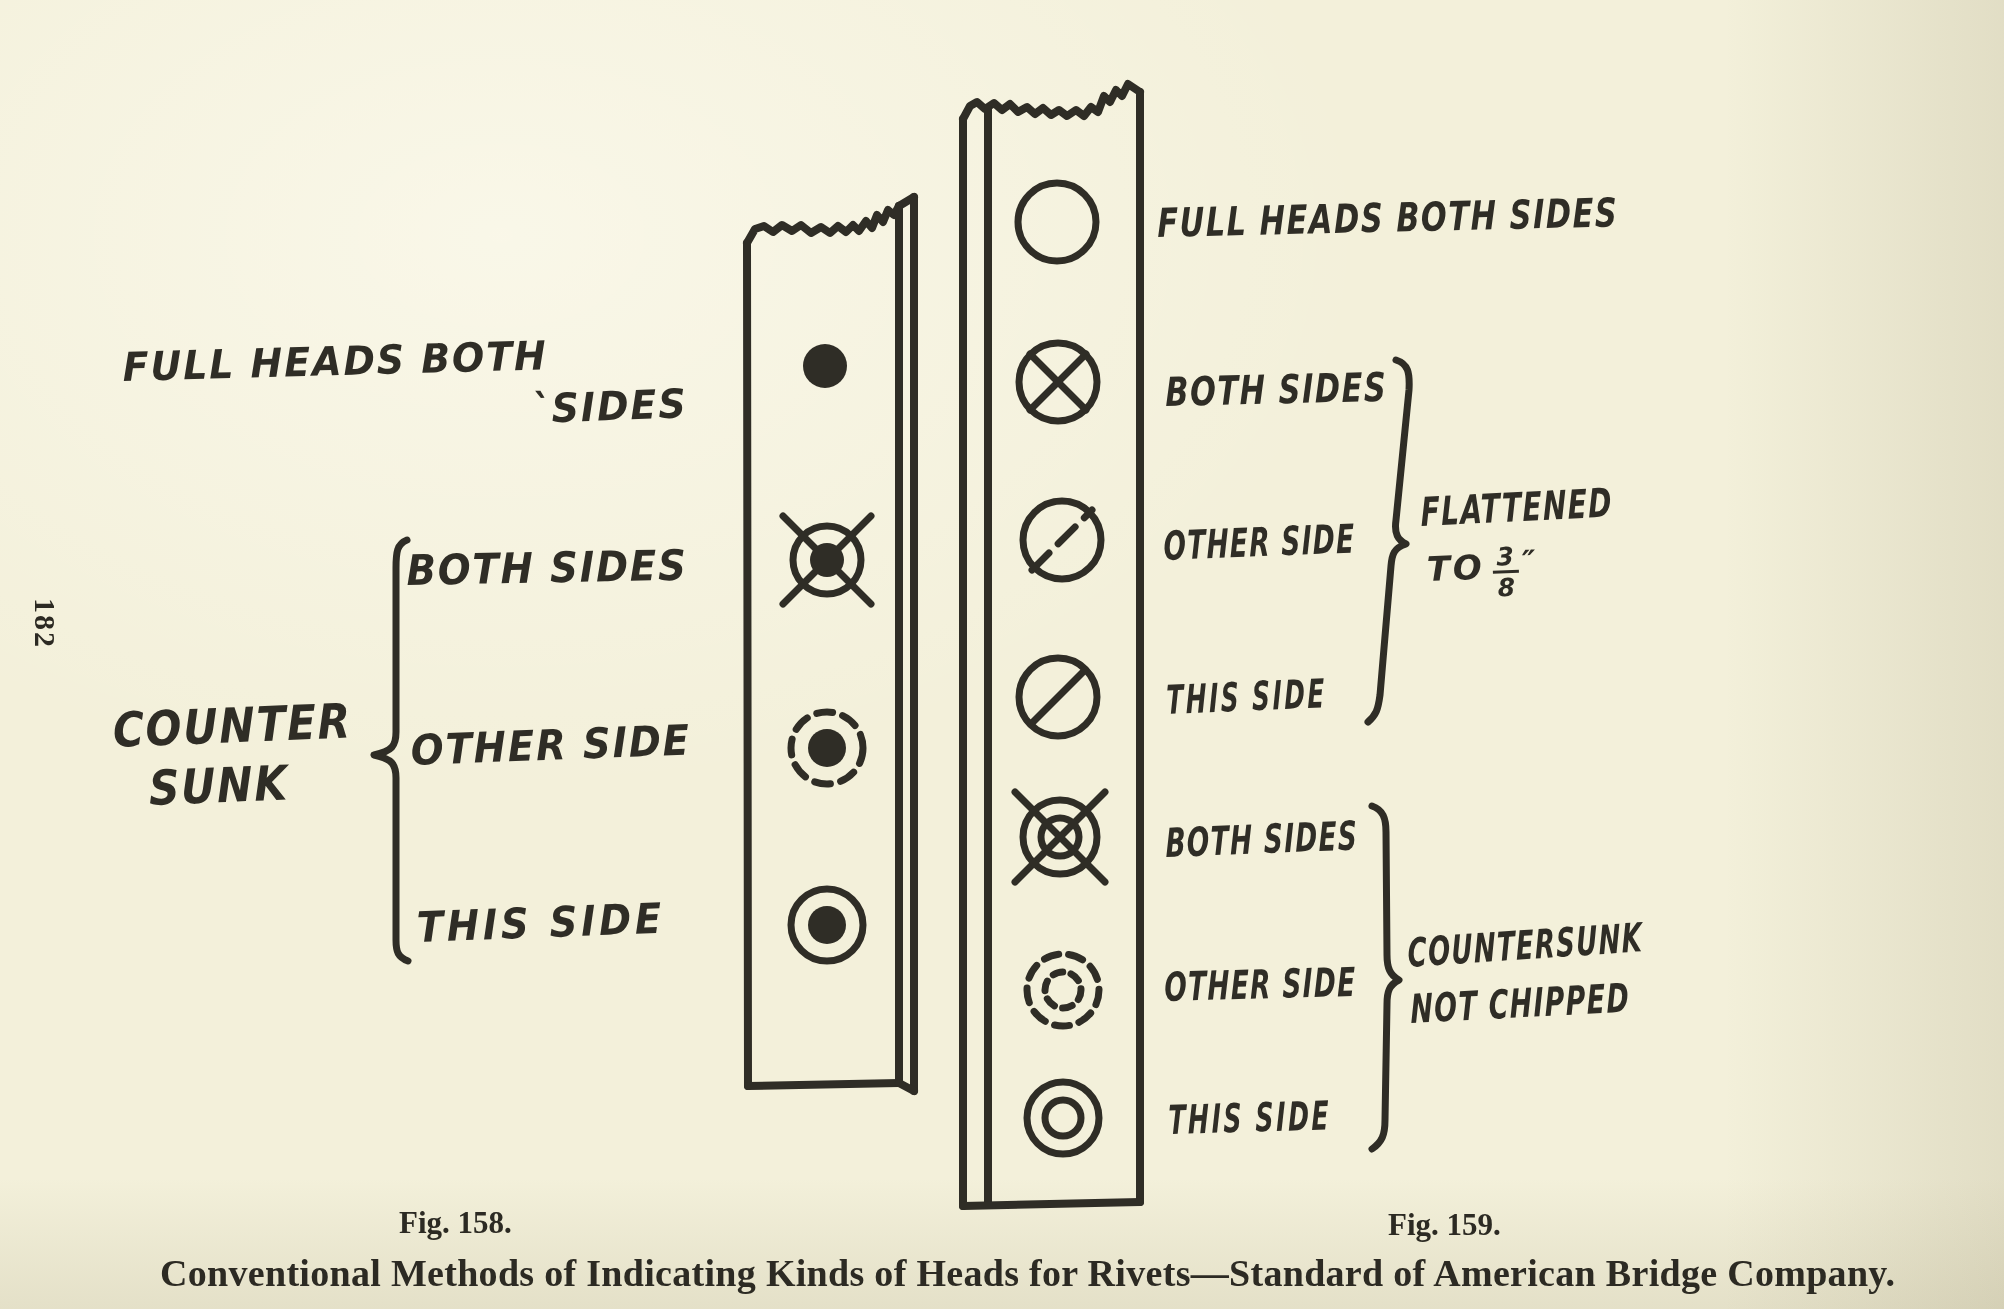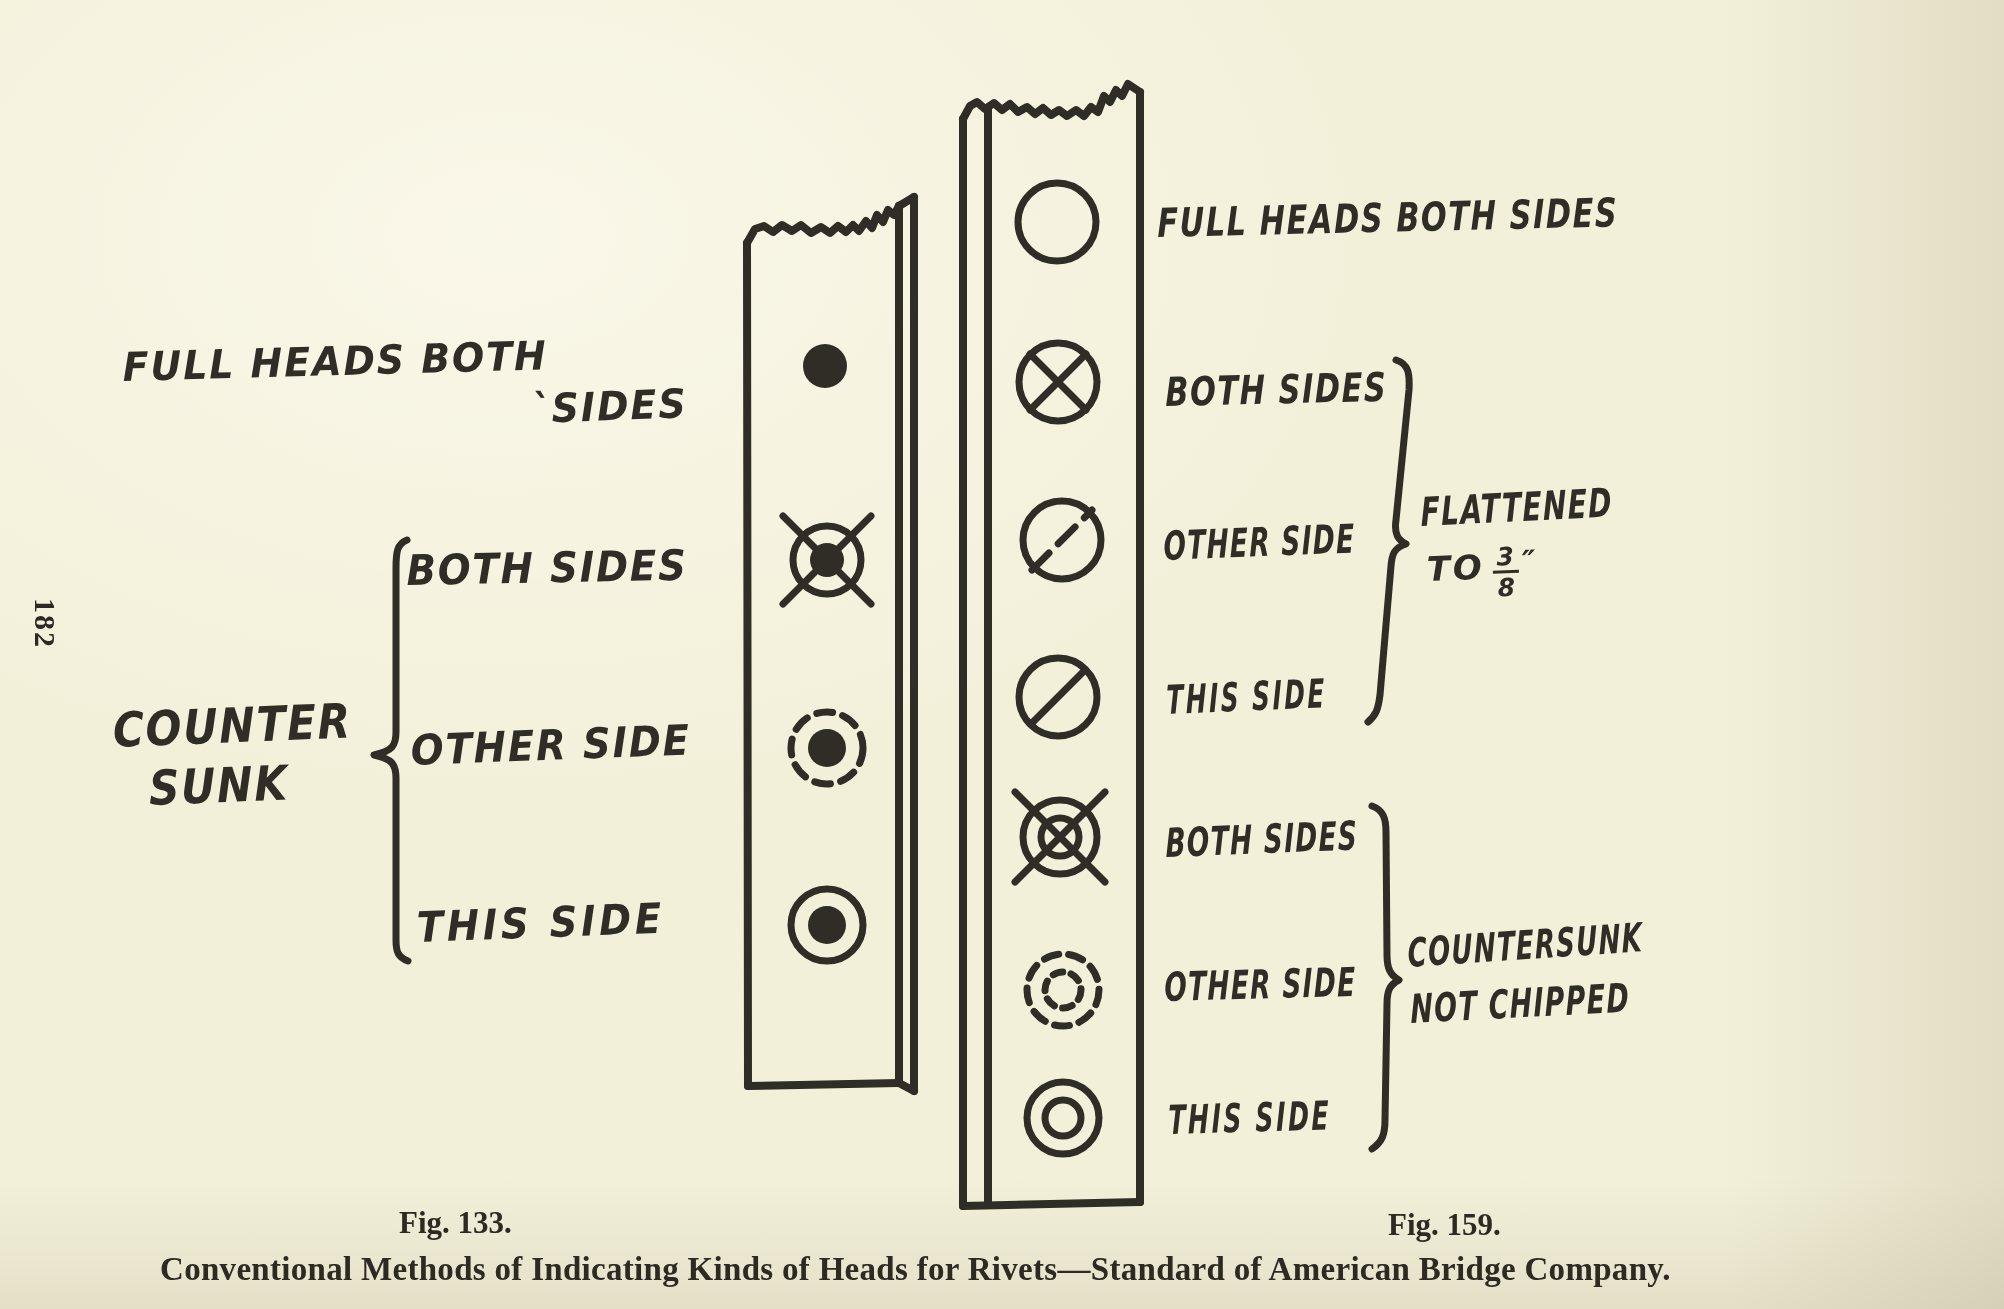--- a/index.html
+++ b/index.html
@@ -146,19 +146,19 @@
     </span>
     <span class="frac-unit">″</span>
   </div>
 
   <div class="hand" style="left:1165px;top:820px;font-size:40px;transform:scaleX(.66) rotate(-1.5deg);">BOTH SIDES</div>
   <div class="hand" style="left:1164px;top:964px;font-size:40px;transform:scaleX(.66) rotate(-1deg);">OTHER SIDE</div>
   <div class="hand" style="left:1168px;top:1097px;font-size:40px;letter-spacing:4px;transform:scaleX(.63) rotate(-1deg);">THIS SIDE</div>
   <div class="hand" style="left:1407px;top:930px;font-size:40px;transform:scaleX(.65) rotate(-2.5deg);">COUNTERSUNK</div>
   <div class="hand" style="left:1410px;top:986px;font-size:40px;transform:scaleX(.67) rotate(-2deg);">NOT CHIPPED</div>
 
-  <div class="serifcap" style="left:399px;top:1205px;font-size:31px;">Fig. 133.</div>
+  <div class="serifcap" style="left:399px;top:1205px;font-size:31px;">Fig. 158.</div>
   <div class="serifcap" style="left:1356px;top:1207px;font-size:31px;margin-left:32px;">Fig. 159.</div>
-  <div class="serifcap" style="left:160px;top:1251px;font-size:33px;letter-spacing:.3px;">Conventional Methods of Indicating Kinds of Heads for Rivets—Standard of American Bridge Company.</div>
+  <div class="serifcap" style="left:160px;top:1251px;font-size:38px;letter-spacing:.3px;">Conventional Methods of Indicating Kinds of Heads for Rivets—Standard of American Bridge Company.</div>
 
   <div class="pagenum">182</div>
 
 </div>
 
 </body></html>

